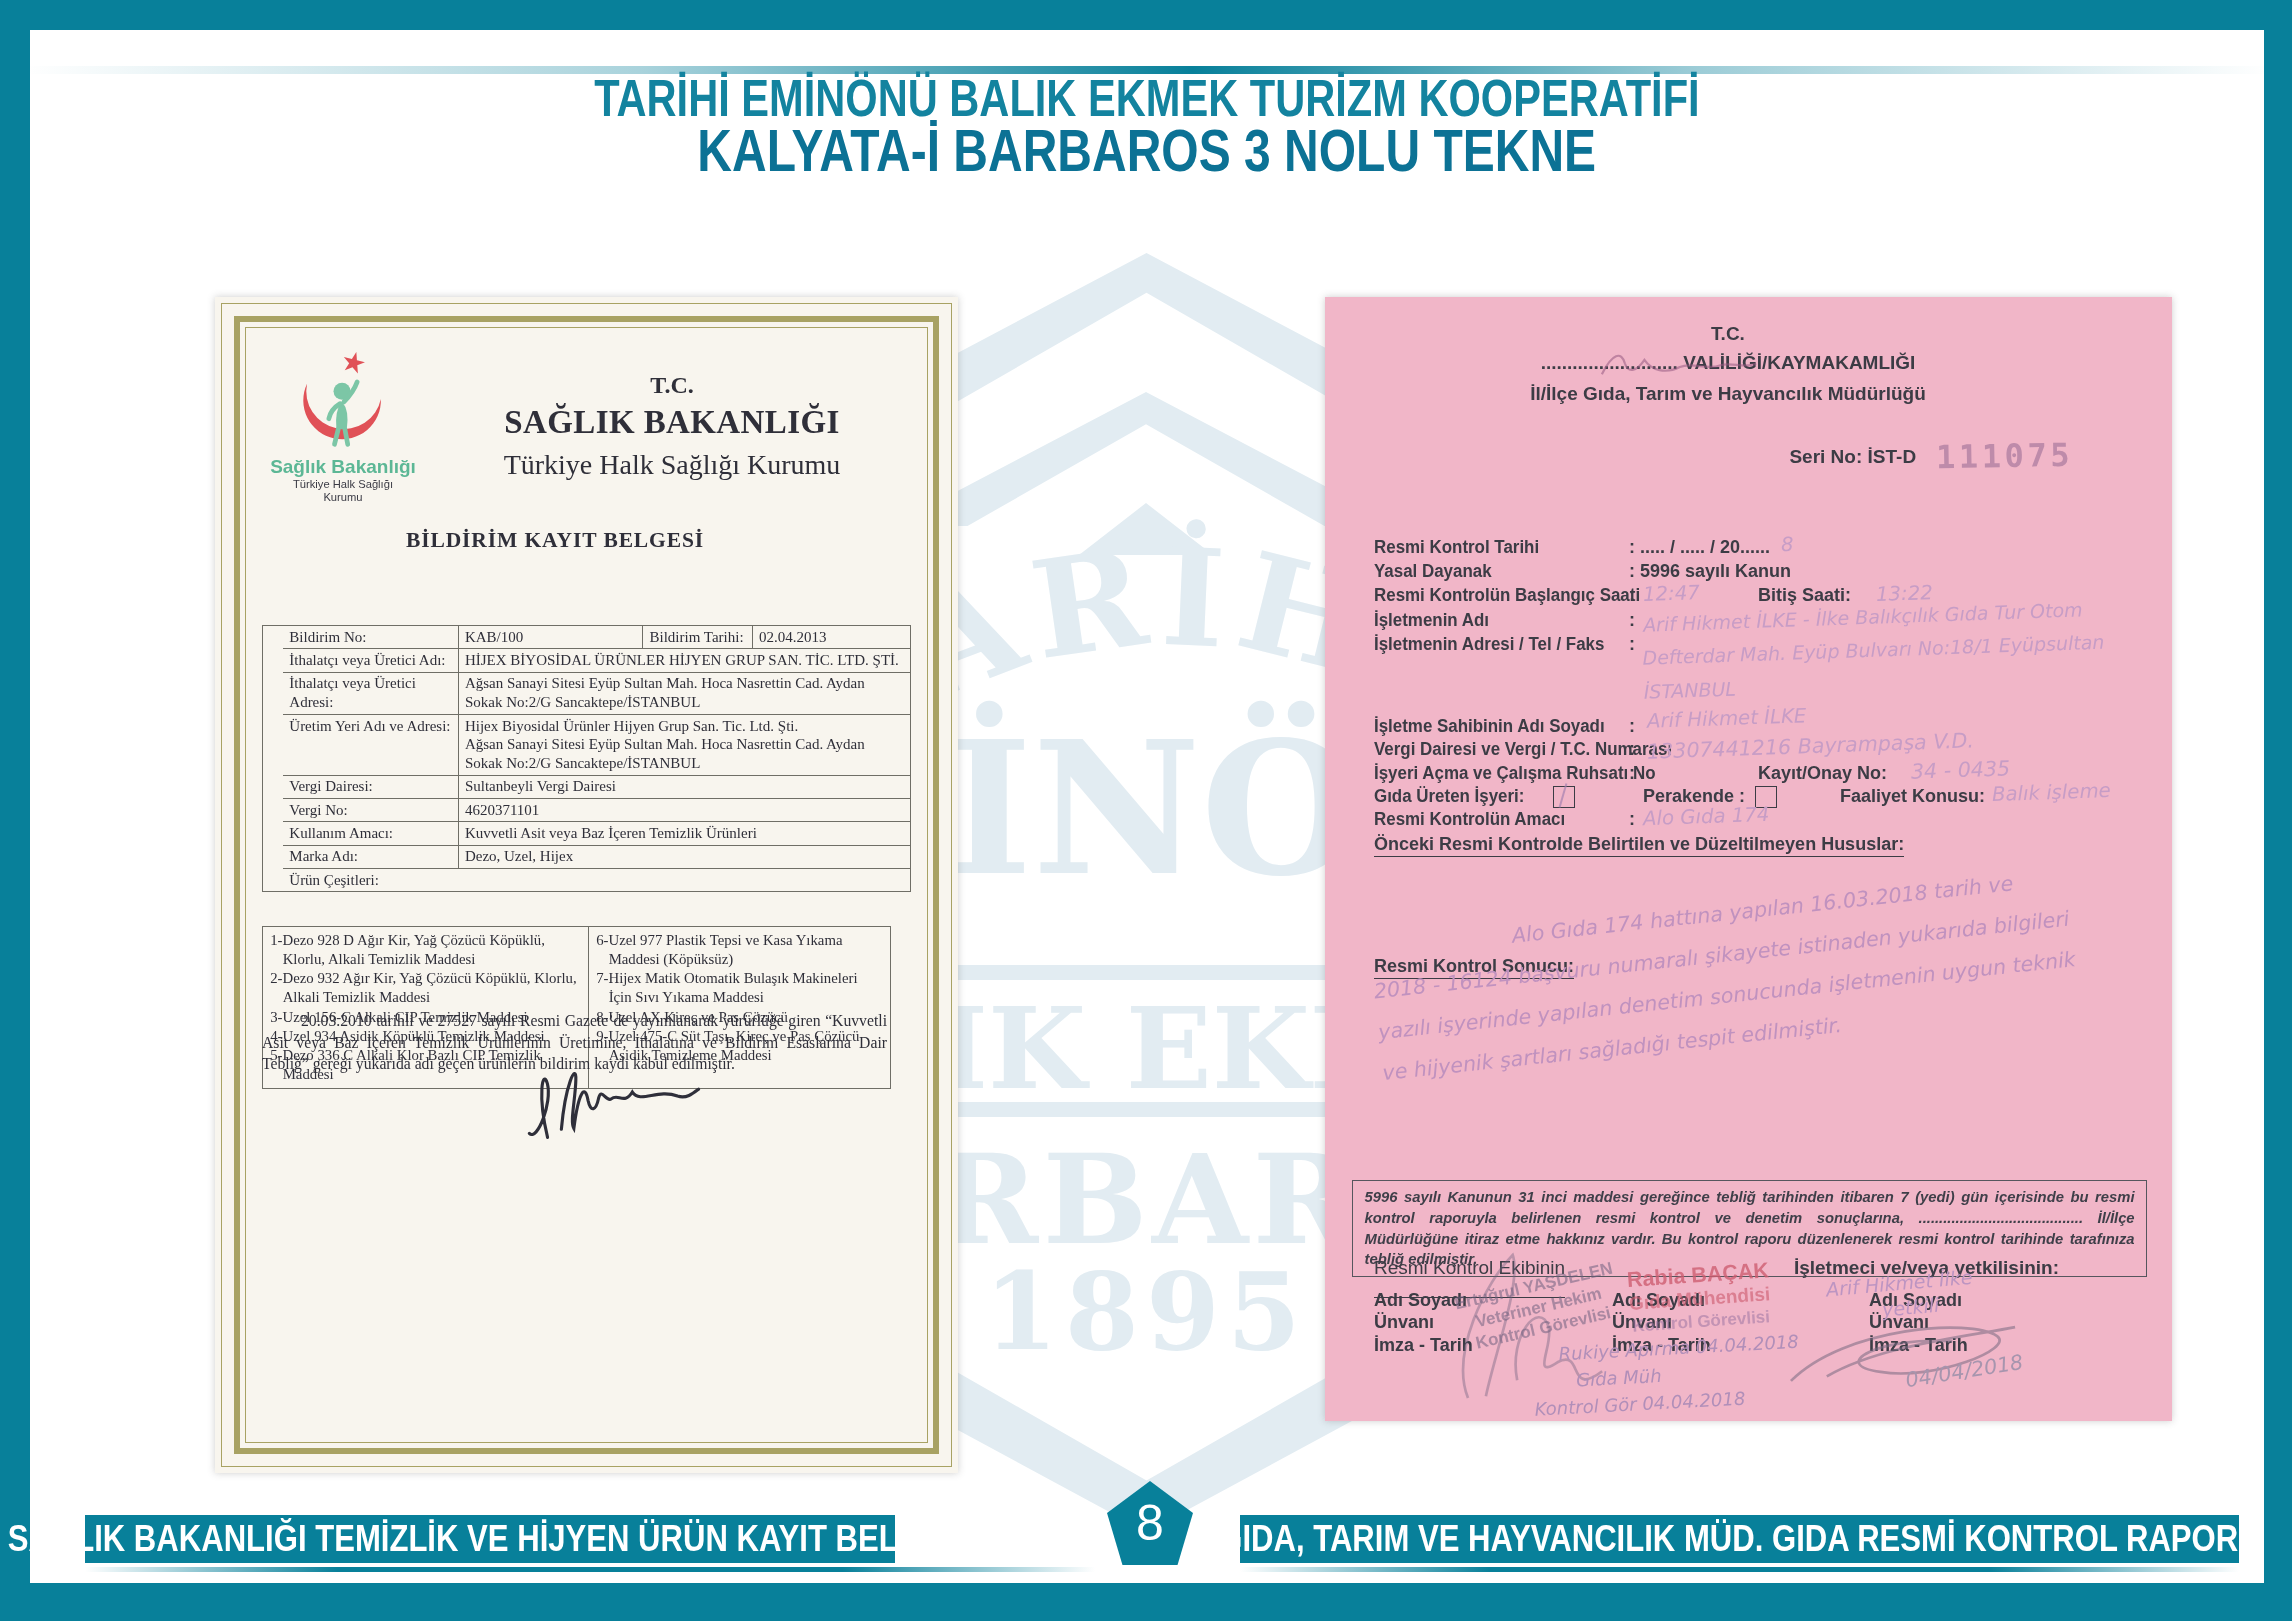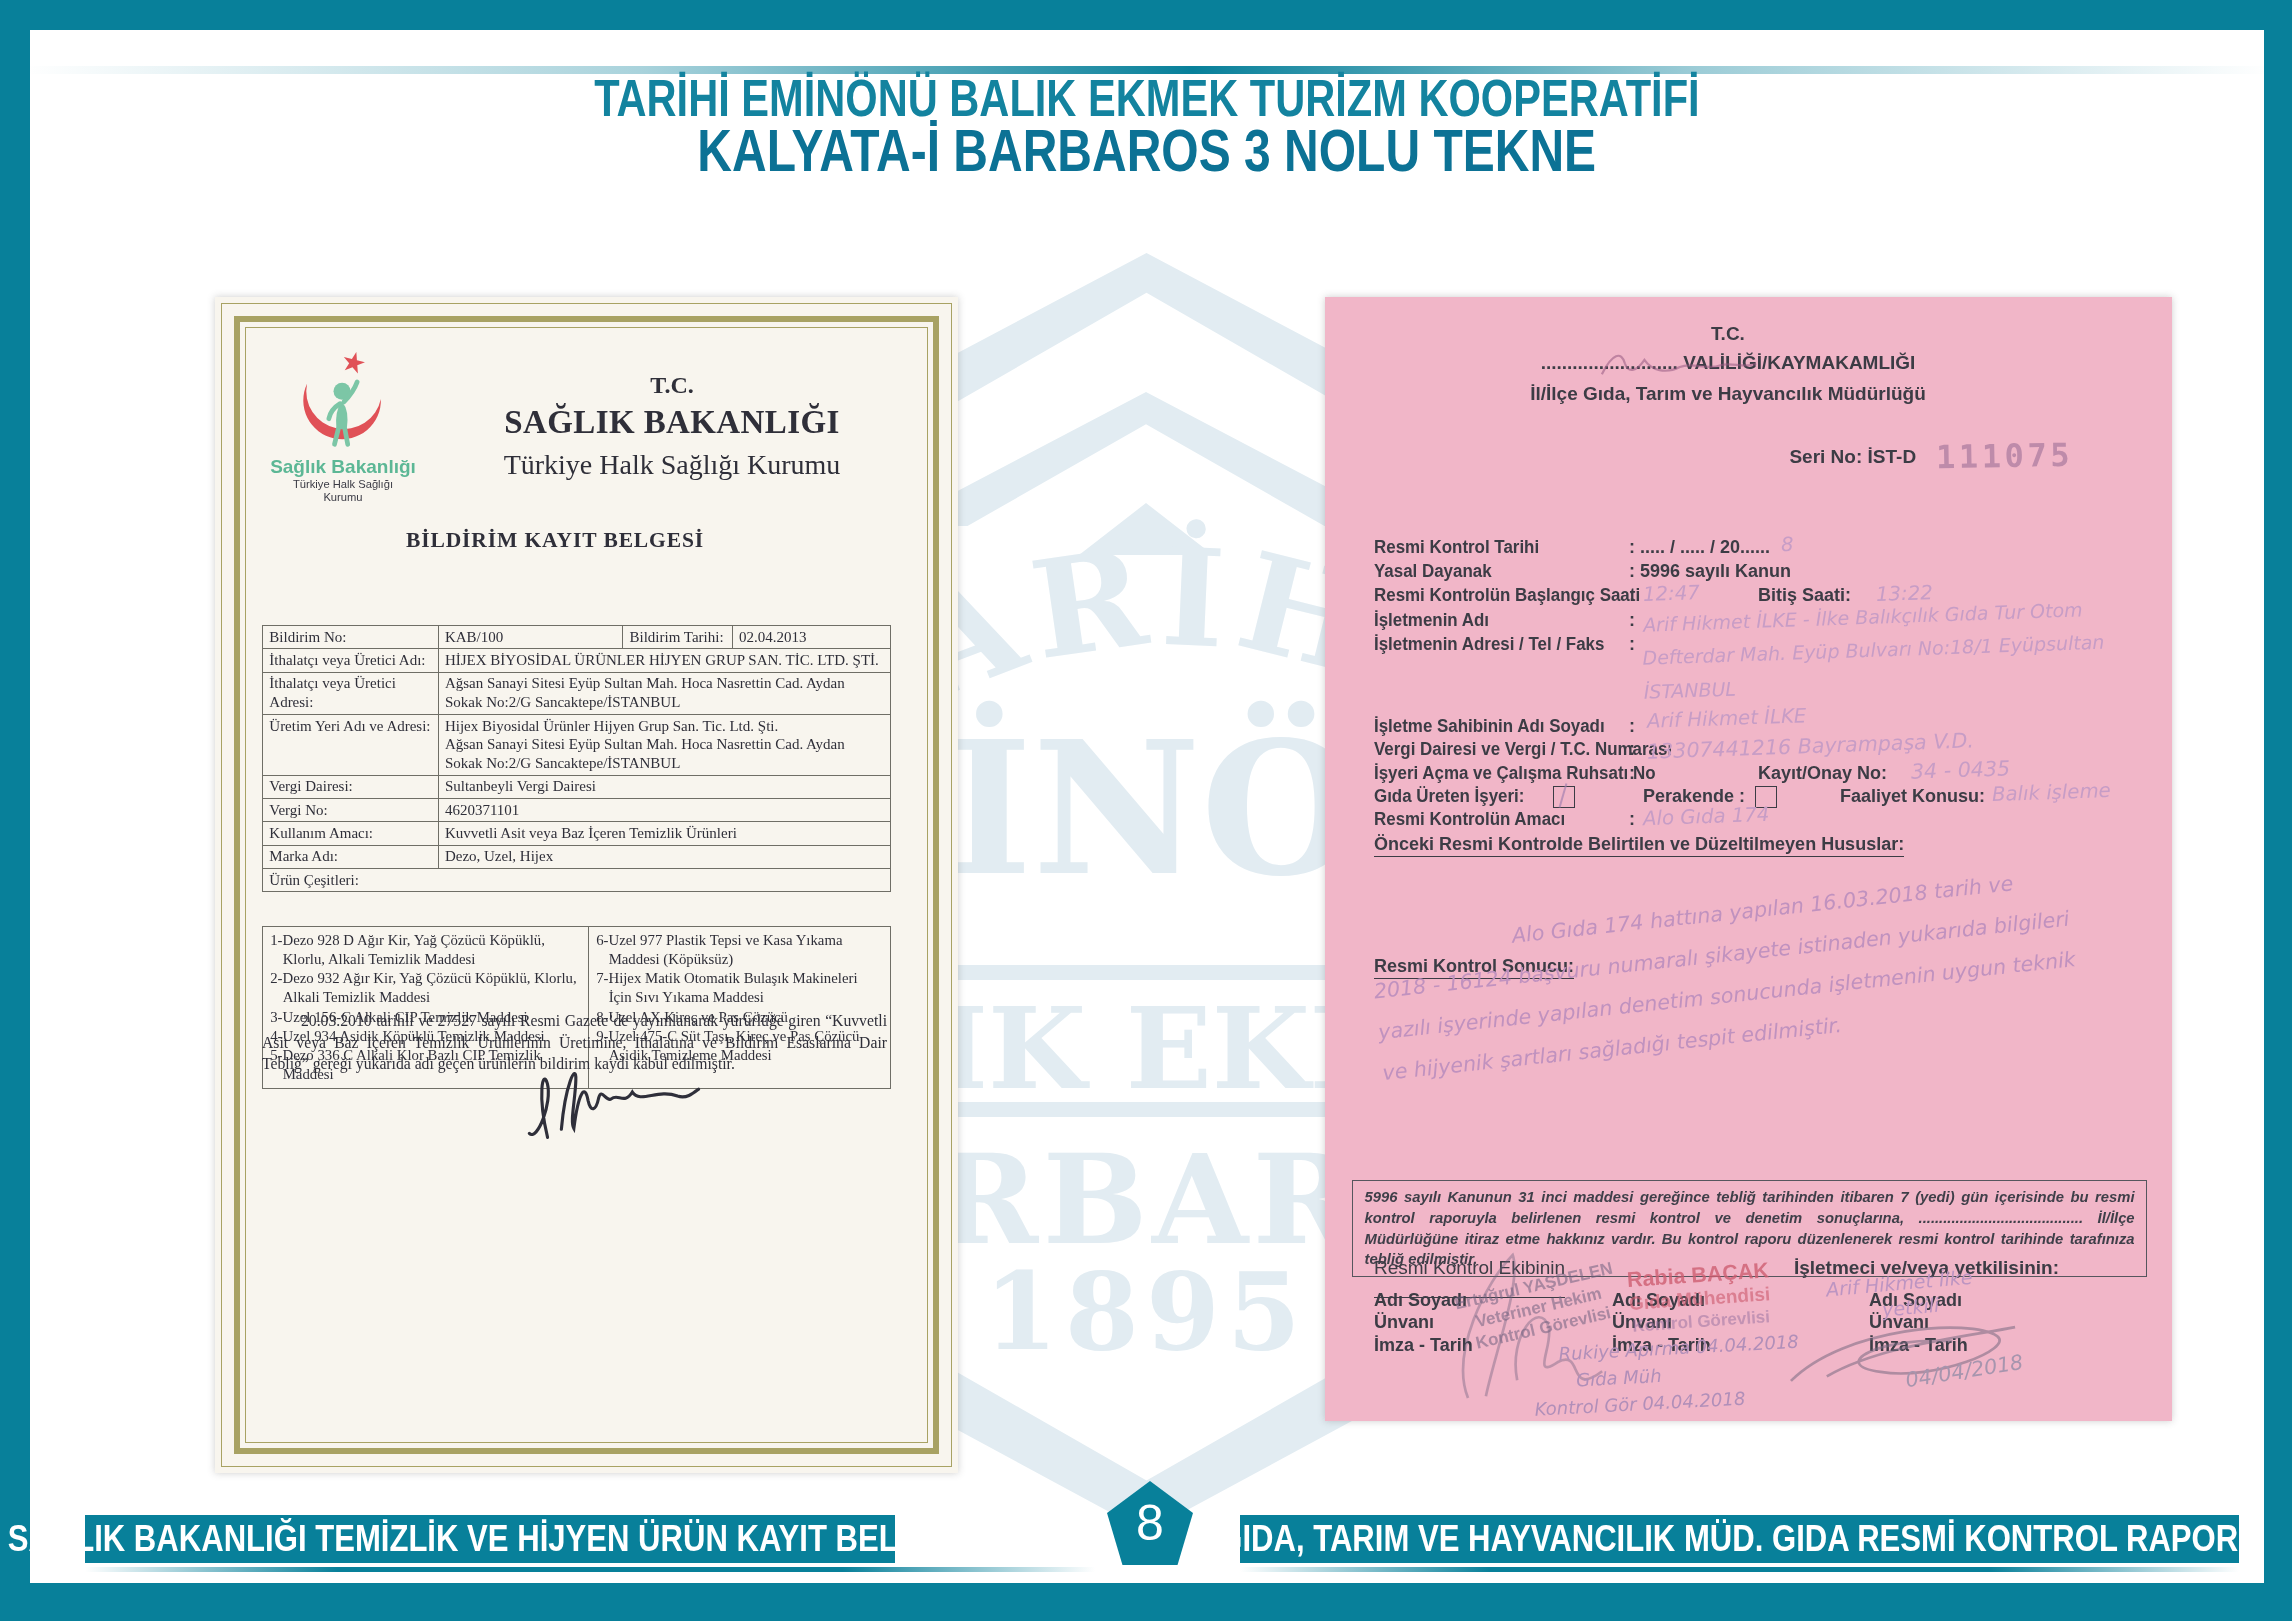--- a/index.html
+++ b/index.html
@@ -30,21 +30,21 @@
   .gold-mid{position:absolute;inset:19px;border:6.3px solid #a8a263;}
   .gold-inner{position:absolute;inset:30px;border:1.8px solid #a8a263;}
   .ld-logo{position:absolute;left:52px;top:47px;width:152px;text-align:center;}
   .ld-logo-title{font-family:"Liberation Sans",sans-serif;font-weight:bold;font-size:19px;color:#5cb795;margin-top:1.8px;}
   .ld-logo-sub{font-family:"Liberation Sans",sans-serif;font-weight:normal;font-size:11.2px;color:#3b3b45;line-height:1.15;}
   .ld-head{position:absolute;left:206px;top:75px;width:502px;text-align:center;}
   .ld-tc{font-weight:bold;font-size:24px;}
   .ld-min{font-weight:bold;font-size:33px;letter-spacing:0.4px;margin-top:5.4px;}
   .ld-org{font-size:28px;margin-top:7.2px;}
   .ld-title{position:absolute;left:107px;top:231px;width:466px;text-align:center;font-weight:bold;font-size:21.5px;letter-spacing:0.9px;}
-  .ld-table{position:absolute;left:47px;top:328px;width:627px;border:0.9px solid #6f6e66;font-size:15px;line-height:1.25;}
+  .ld-table{position:absolute;left:47px;top:328px;width:627px;border:0.9px solid #6f6e66;font-size:15px;line-height:1.25;padding-left:20px;}
   .tr{display:flex;border-top:0.9px solid #6f6e66;}
   .tr:first-child{border-top:none;}
   .td{padding:1.8px 6.3px;}
   .lab{width:162px;flex:none;border-right:0.9px solid #6f6e66;}
   .v1{width:171px;flex:none;border-right:0.9px solid #6f6e66;}
   .l2{width:96px;flex:none;border-right:0.9px solid #6f6e66;}
   .val{flex:1;}
   .pre{white-space:pre-line;}
   .urun-row{border-top:0.9px solid #6f6e66;padding:1.8px 6.3px;}
   .prod-box{position:absolute;left:47px;top:629px;width:627px;border:0.9px solid #6f6e66;display:flex;font-size:14.8px;line-height:1.3;}

